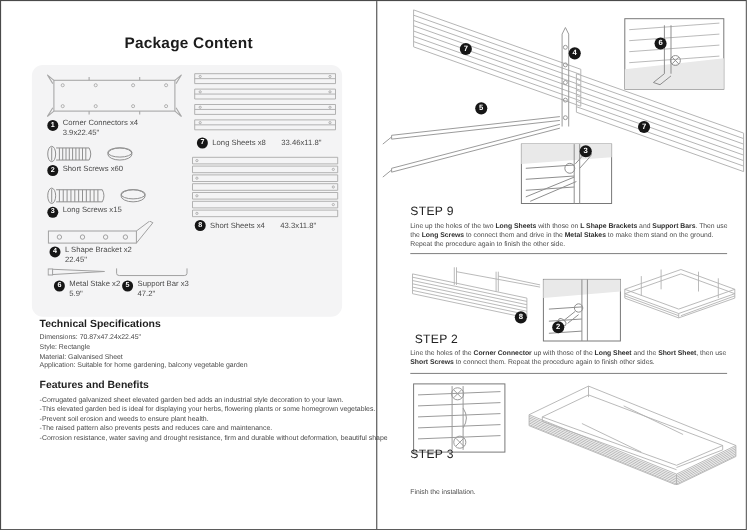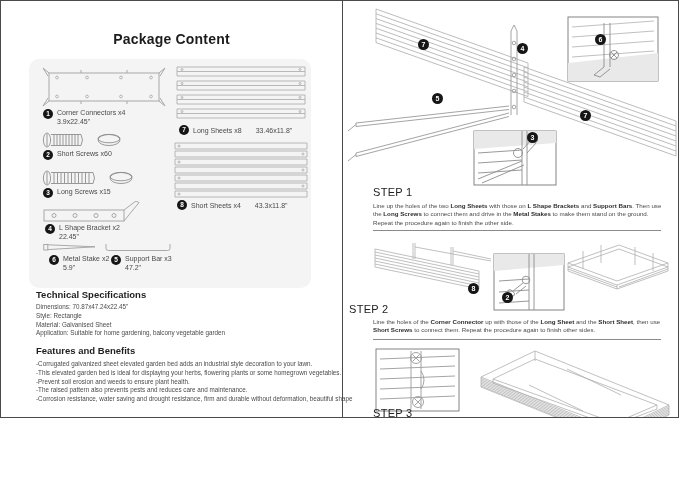--- a/index.html
+++ b/index.html
@@ -1,16 +1,16 @@
 <!DOCTYPE html>
 <html><head>
 <meta charset="utf-8">
 <style>
   html,body{margin:0;padding:0;background:#fff;}
-  .canvas{position:relative;width:679px;height:418px;background:#fff;border:1px solid #4a4a4a;
+  .canvas{position:relative;width:679px;height:482px;background:#fff;border:1px solid #4a4a4a;
           box-sizing:border-box;font-family:"Liberation Sans","DejaVu Sans",sans-serif;overflow:hidden;}
   .vdiv{position:absolute;left:341px;top:0;width:1px;height:482px;background:#4a4a4a;}
   .title{position:absolute;left:0;top:30px;width:341px;text-align:center;
          font-size:14px;font-weight:700;color:#1c1c1c;letter-spacing:.2px;}
   .panel{position:absolute;left:28px;top:58px;width:282px;height:229px;background:#f4f4f5;border-radius:10px;}
   .abs{position:absolute;}
   .item{position:absolute;display:flex;gap:4px;align-items:flex-start;}
   .badge{flex:0 0 auto;width:10px;height:10px;border-radius:50%;background:#161616;color:#fff;
          font-size:6.5px;font-weight:700;display:flex;align-items:center;justify-content:center;line-height:1;}
   .itxt{font-size:7px;line-height:8.5px;color:#4a4a4a;white-space:nowrap;}
@@ -262,21 +262,21 @@
       </g>
     </svg>
     <div class="dbadge" style="left:72px;top:36px">7</div>
     <div class="dbadge" style="left:171px;top:40px">4</div>
     <div class="dbadge" style="left:249px;top:31px">6</div>
     <div class="dbadge" style="left:86px;top:90px">5</div>
     <div class="dbadge" style="left:234px;top:107px">7</div>
     <div class="dbadge" style="left:181px;top:129px">3</div>
   </div>
 
-  <div class="step-h" style="left:372px;top:185px">STEP 1</div>
+  <div class="step-h" style="left:372px;top:185px">STEP 9</div>
   <div class="step-t" style="left:372px;top:201px"><span>Line up the holes of the two </span><span class="b">Long Sheets</span><span> with those on </span><span class="b">L Shape Brackets</span><span> and </span><span class="b">Support Bars</span><span>. Then use the </span><span class="b">Long Screws</span><span> to connect them and drive in the </span><span class="b">Metal Stakes</span><span> to make them stand on the ground. Repeat the procedure again to finish the other side.</span></div>
   <div class="hr" style="left:372px;top:229px"></div>
 
   <div class="abs" style="left:360px;top:240px;width:312px;height:70px">
     <svg width="312" height="70" viewBox="0 0 312 70">
       <g stroke="#b0b0b0" fill="none" stroke-width="0.8">
         <path d="M14 8 L118 30 M14 11 L118 33 M14 14 L118 36 M14 17 L118 39 M14 20 L118 42 M14 23 L118 45 M14 26 L118 48 M14 8 V26 M118 30 V48"></path>
         <path d="M52 2 V18 M54 2 V18 M90 6 V24 M92 6 V24"></path>
         <path d="M54 6 L130 20 M92 10 L130 18"></path>
       </g>
@@ -294,21 +294,21 @@
         <path d="M207 26 L258 8 L307 26 L256 44 Z"></path>
         <path d="M207 22 V30 L256 48 V44 M307 22 V30 L256 48"></path>
         <path d="M207 28 L256 46 M307 28 L258 46"></path>
         <path d="M222 10 V28 M240 4 V22 M274 6 V24 M292 12 V30"></path>
       </g>
     </svg>
     <div class="dbadge" style="left:107px;top:42px">8</div>
     <div class="dbadge" style="left:141px;top:51px">2</div>
   </div>
 
-  <div class="step-h" style="left:348px;top:302px">STEP 2</div>
+  <div class="step-h" style="left:376px;top:302px">STEP 2</div>
   <div class="step-t" style="left:372px;top:317px"><span>Line the holes of the </span><span class="b">Corner Connector</span><span> up with those of the </span><span class="b">Long Sheet</span><span> and the </span><span class="b">Short Sheet</span><span>, then use </span><span class="b">Short Screws</span><span> to connect them. Repeat the procedure again to finish other sides.</span></div>
   <div class="hr" style="left:372px;top:338px"></div>
 
   <div class="abs" style="left:370px;top:342px;width:302px;height:98px">
     <svg width="302" height="98" viewBox="0 0 302 98">
       <rect x="5" y="6" width="83" height="62" fill="#ffffff" stroke="#777777" stroke-width="0.9"></rect>
       <g stroke="#9a9a9a" fill="none" stroke-width="0.9">
         <path d="M9 16 L84 13 M9 26 L84 23 M9 36 L84 33 M9 46 L84 43 M9 56 L84 53"></path>
         <path d="M40 8 V66 M50 8 V66"></path>
         <path d="M50 28 Q56 37 50 46"></path>

